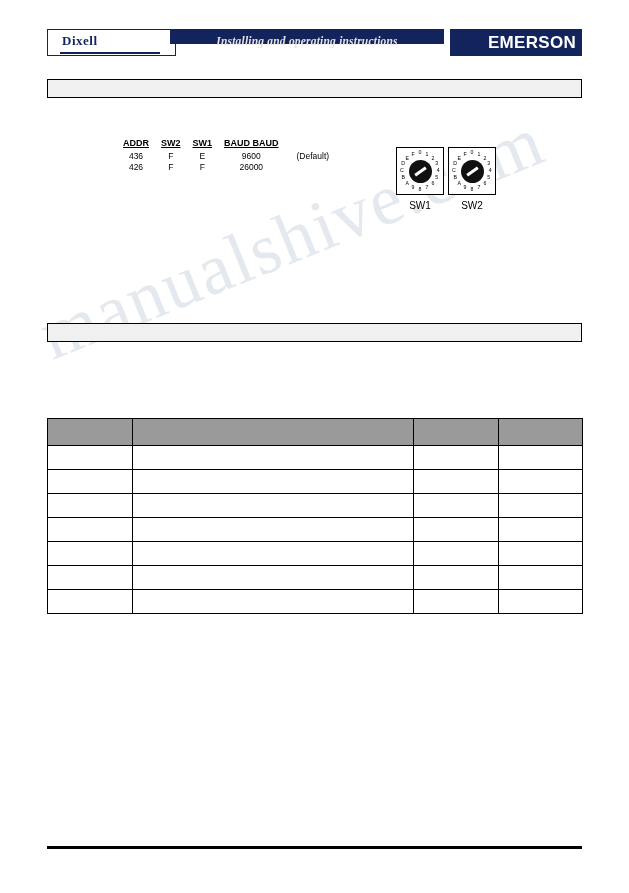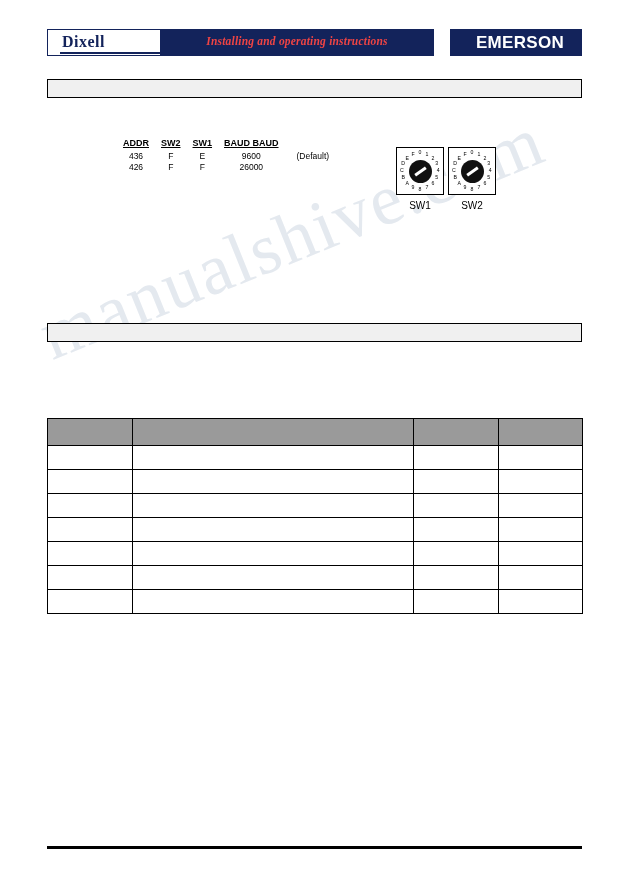--- a/index.html
+++ b/index.html
@@ -40,40 +40,40 @@
     background: #ffffff;
     border: 1px solid #13235b;
     box-sizing: border-box;
   }
   #logo-dixell-text {
     position: absolute;
     left: 14px;
     top: 3px;
     font-family: "Liberation Serif", serif;
     font-weight: bold;
-    font-size: 16px;
+    font-size: 13px;
     color: #13235b;
     letter-spacing: 0.5px;
   }
   #logo-dixell-underline {
     position: absolute;
     left: 12px;
     top: 22px;
     width: 100px;
     height: 2px;
     background: #13235b;
   }
   #header-title-bar {
     position: absolute;
-    left: 113px;
+    left: 123px;
     top: 0;
     width: 274px;
-    height: 27px;
+    height: 15px;
     background: #13235b;
-    color: #ef4444;
+    color: #e5e5e5;
   }
   #header-title-text {
     position: absolute;
     left: 0;
     top: 6px;
     width: 274px;
     text-align: center;
     font-family: "Liberation Serif", serif;
     font-style: italic;
     font-weight: bold;
@@ -83,21 +83,21 @@
   #logo-emerson {
     position: absolute;
     left: 403px;
     top: 0;
     width: 132px;
     height: 27px;
     background: #13235b;
   }
   #logo-emerson-text {
     position: absolute;
-    left: 4px;
+    left: 16px;
     top: 4px;
     width: 132px;
     text-align: center;
     font-family: "Liberation Sans", sans-serif;
     font-weight: bold;
     font-size: 17px;
     color: #ffffff;
     letter-spacing: 0.3px;
   }
 

